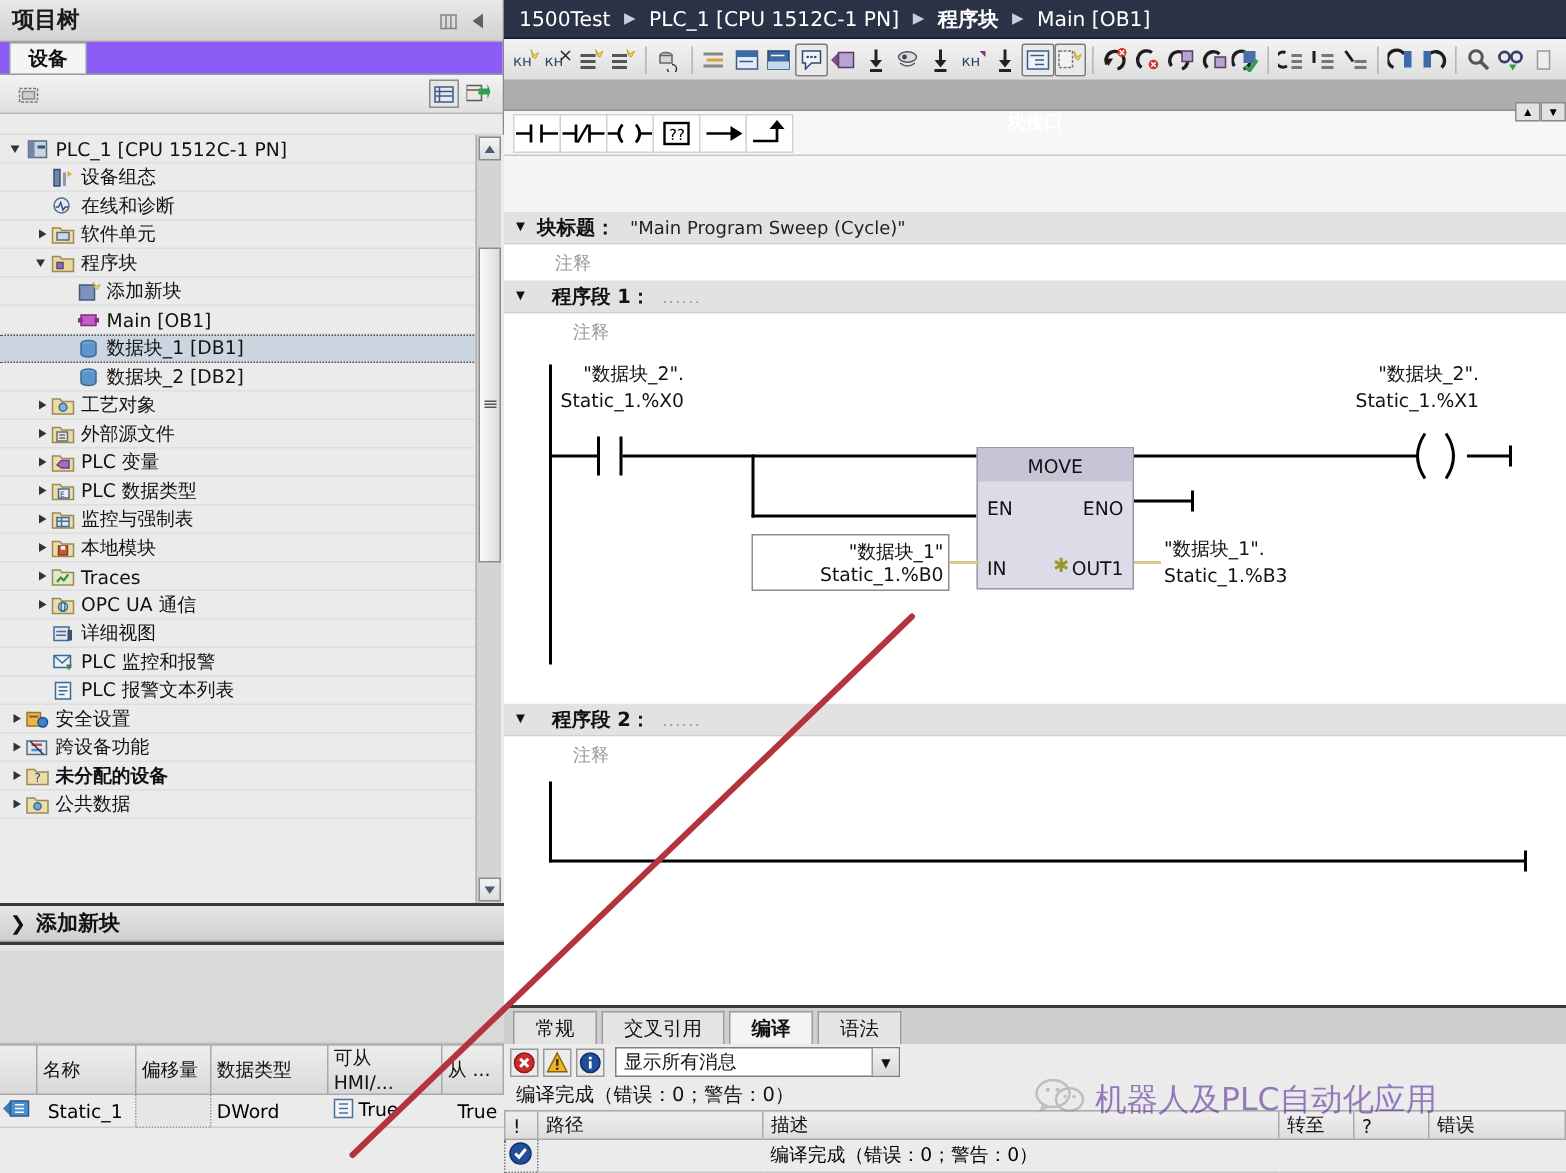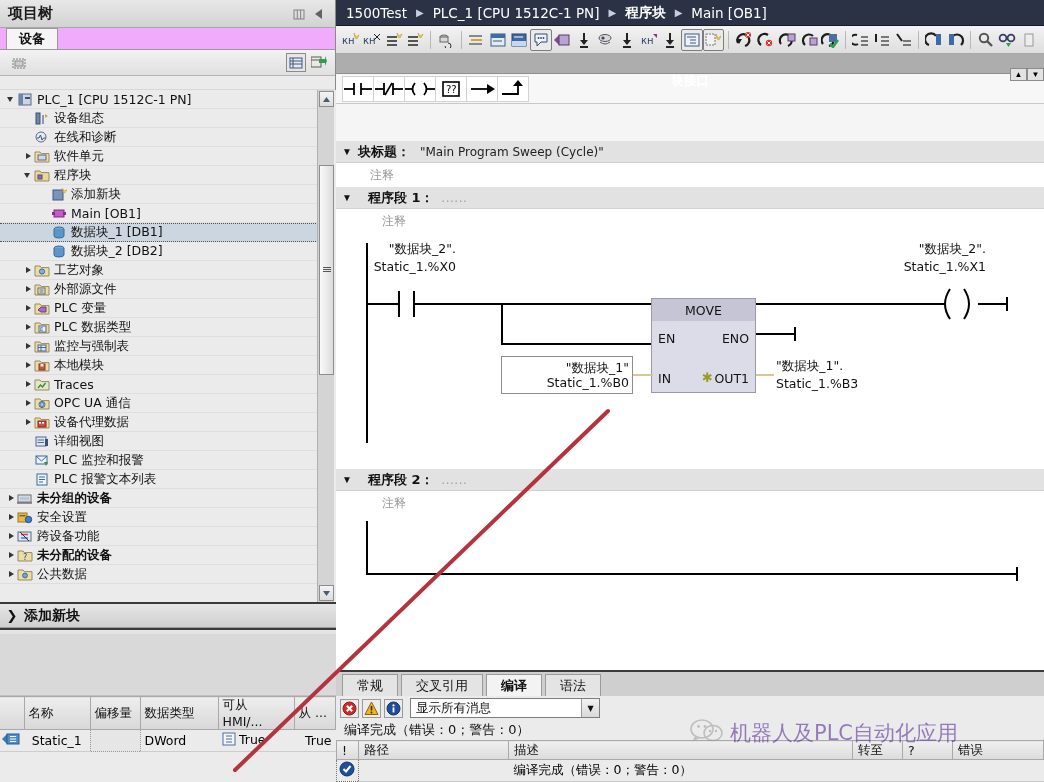--- a/index.html
+++ b/index.html
@@ -24,21 +24,21 @@
     display: flex; align-items: center; padding: 0 4px;
   }
   .proj-title-bar .t {
     font-size: 15px; font-weight: bold; color: #1a1a1a; margin-left: 4px;
     font-family: "DejaVu Sans", sans-serif;
   }
   .proj-title-bar .spacer { flex: 1; }
   .titlebar-icon { width: 16px; height: 16px; margin-right: 4px; opacity: .75; }
 
   .tabstrip {
-    height: 22px; background: #f0abfc; display: flex; align-items: flex-end;
+    height: 22px; background: #8b5cf6; display: flex; align-items: flex-end;
     border-bottom: 1px solid #9a9a9a;
   }
   .tabstrip .tab {
     height: 21px; background: #f5f5f5; border: 1px solid #9a9a9a; border-bottom: none;
     padding: 0 12px; display: flex; align-items: center;
     font-size: 13px; font-weight: bold; color: #111; margin-left: 6px;
     font-family: "DejaVu Sans", sans-serif;
   }
 
   .tree-toolbar {
@@ -441,30 +441,20 @@
           <div class="trow">
             <span class="arrow right" style="margin-left: 23px;"></span>
             <span class="ticon"><svg width="16" height="15" viewBox="0 0 16 15">
                 <path d="M1 3 h5 l1.3 1.6 H15 V13 H1 Z" fill="#ecdca5" stroke="#9a8a5a"></path>
                 <circle cx="8" cy="8.5" r="3" fill="#cfe0f0" stroke="#3a6a96"></circle>
                 <ellipse cx="8" cy="8.5" rx="1.3" ry="3" fill="none" stroke="#3a6a96"></ellipse>
               </svg></span>
             <span class="tlabel">OPC UA 通信</span>
           </div>
           <div class="trow">
-            <span class="arrow right" style="margin-left: 23px;"></span>
-            <span class="ticon"><svg width="16" height="15" viewBox="0 0 16 15">
-                <path d="M1 3 h5 l1.3 1.6 H15 V13 H1 Z" fill="#ecdca5" stroke="#9a8a5a"></path>
-                <rect x="4" y="6" width="8" height="6" fill="#d24a4a" stroke="#8a2222"></rect>
-                <rect x="5" y="7" width="2" height="1.6" fill="#fff"></rect>
-                <rect x="8" y="7" width="2" height="1.6" fill="#fff"></rect>
-              </svg></span>
-            <span class="tlabel">设备代理数据</span>
-          </div>
-          <div class="trow">
             <span class="arrow" style="margin-left: 23px;"></span>
             <span class="ticon"><svg width="16" height="15" viewBox="0 0 16 15">
                 <rect x="2" y="3" width="10" height="9" fill="#dfe6ee" stroke="#4a6a94"></rect>
                 <line x1="3.5" y1="6" x2="10" y2="6" stroke="#4a6a94"></line>
                 <line x1="3.5" y1="8.5" x2="10" y2="8.5" stroke="#4a6a94"></line>
                 <rect x="11" y="5" width="3" height="7" fill="#3a5272"></rect>
               </svg></span>
             <span class="tlabel">详细视图</span>
           </div>
           <div class="trow">
@@ -478,29 +468,20 @@
           </div>
           <div class="trow">
             <span class="arrow" style="margin-left: 23px;"></span>
             <span class="ticon"><svg width="16" height="15" viewBox="0 0 16 15">
                 <rect x="3" y="2" width="10" height="11" fill="#eef4fa" stroke="#3a6a96"></rect>
                 <line x1="5" y1="5" x2="11" y2="5" stroke="#3a6a96"></line>
                 <line x1="5" y1="7.5" x2="11" y2="7.5" stroke="#3a6a96"></line>
                 <line x1="5" y1="10" x2="9" y2="10" stroke="#3a6a96"></line>
               </svg></span>
             <span class="tlabel">PLC 报警文本列表</span>
-          </div>
-          <div class="trow">
-            <span class="arrow right" style="margin-left: 6px;"></span>
-            <span class="ticon"><svg width="16" height="15" viewBox="0 0 16 15">
-                <rect x="1" y="4" width="13" height="7" fill="#e6ecf3" stroke="#6a6a6a"></rect>
-                <rect x="2.5" y="5.5" width="10" height="4" fill="#b9c8d8"></rect>
-                <line x1="0" y1="12" x2="15" y2="12" stroke="#6a6a6a" stroke-width="1.4"></line>
-              </svg></span>
-            <span class="tlabel bold">未分组的设备</span>
           </div>
           <div class="trow">
             <span class="arrow right" style="margin-left: 6px;"></span>
             <span class="ticon"><svg width="16" height="15" viewBox="0 0 16 15">
                 <rect x="1" y="3" width="9" height="9" fill="#e9b84a" stroke="#9a7a1a"></rect>
                 <rect x="2.5" y="5" width="6" height="1.4" fill="#8a5a2a"></rect>
                 <circle cx="11.5" cy="9.5" r="3.2" fill="#3f7fd0" stroke="#1f4f8c"></circle>
               </svg></span>
             <span class="tlabel">安全设置</span>
           </div>

